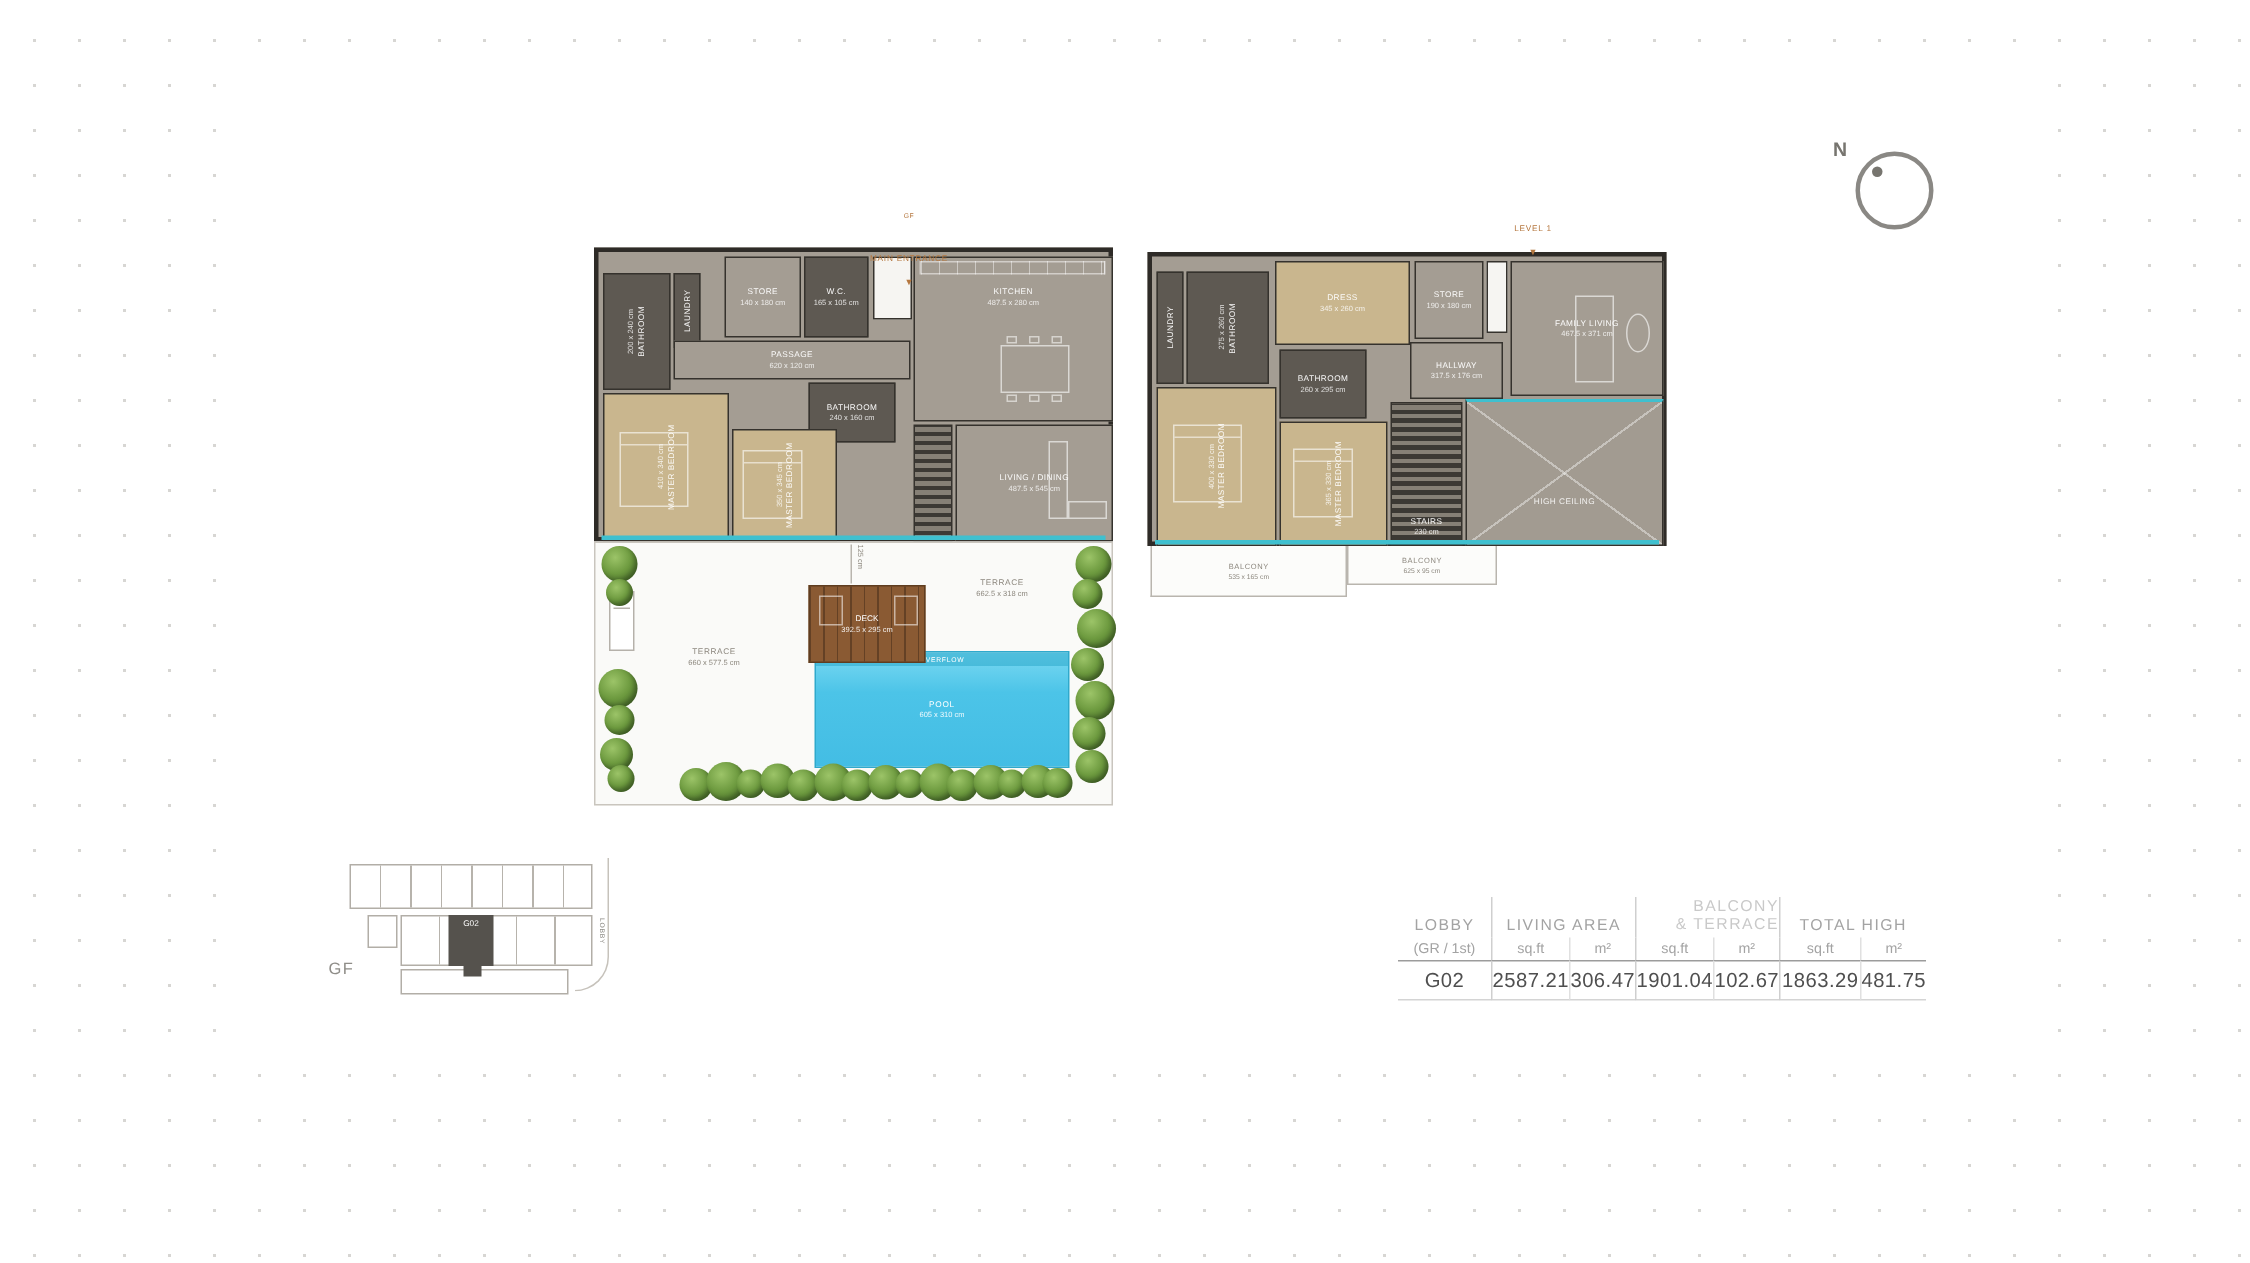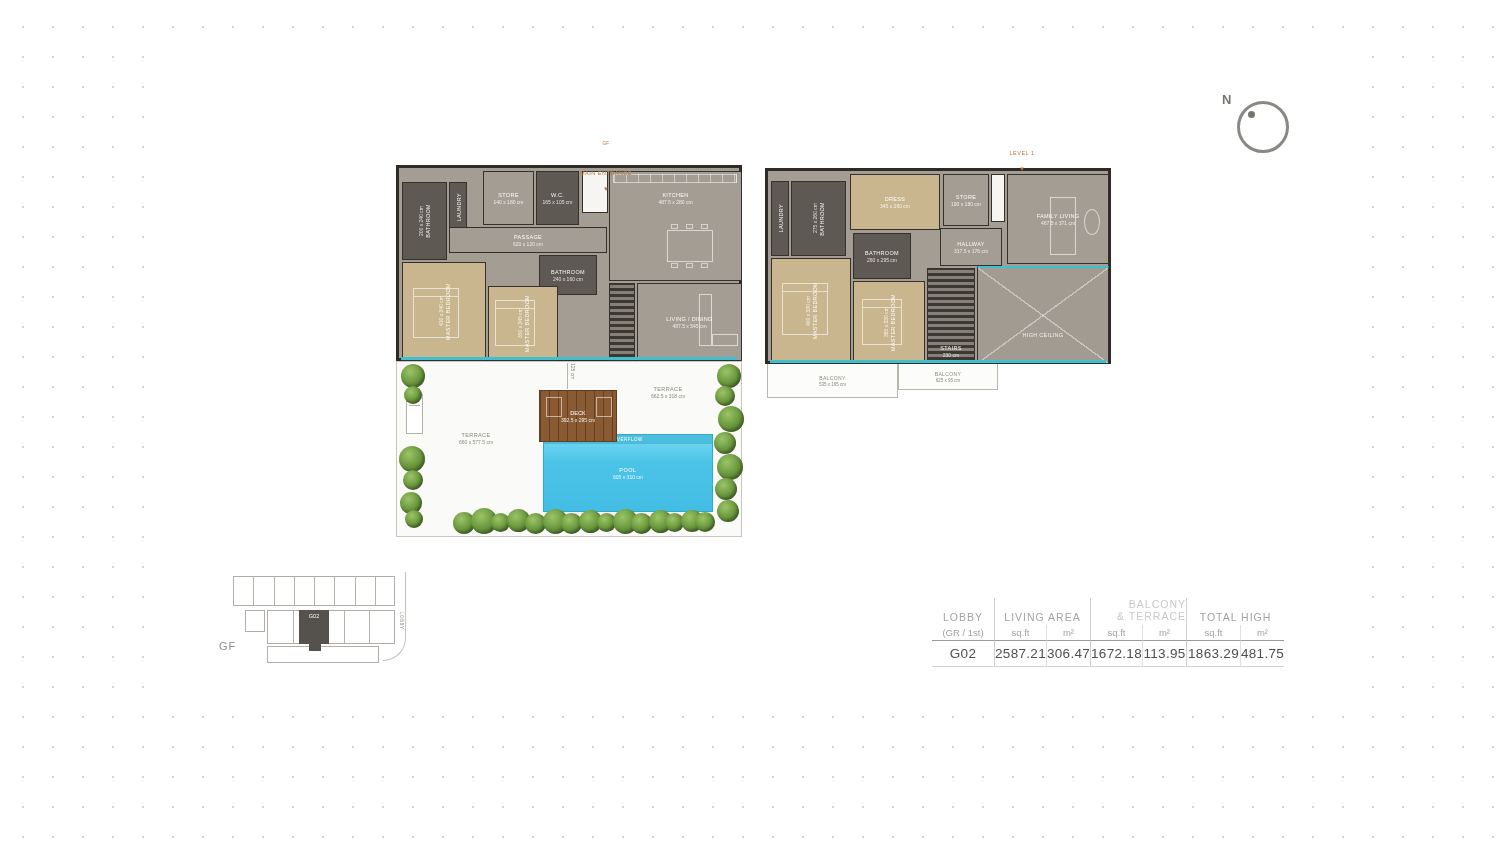--- a/index.html
+++ b/index.html
@@ -392,18 +392,18 @@
     <div class="t2 sub gb">sq.ft</div>
     <div class="t2 sub sb">m²</div>
     <div class="t2 sub gb">sq.ft</div>
     <div class="t2 sub sb">m²</div>
     <div class="t2 sub gb">sq.ft</div>
     <div class="t2 sub sb">m²</div>
 
     <div class="t3 val">G02</div>
     <div class="t3 val gb">2587.21</div>
     <div class="t3 val sb">306.47</div>
-    <div class="t3 val gb">1672.18</div>
-    <div class="t3 val sb">113.95</div>
+    <div class="t3 val gb">1901.04</div>
+    <div class="t3 val sb">102.67</div>
     <div class="t3 val gb">1863.29</div>
     <div class="t3 val sb">481.75</div>
   </div>
 </div>
 
 </body></html>

